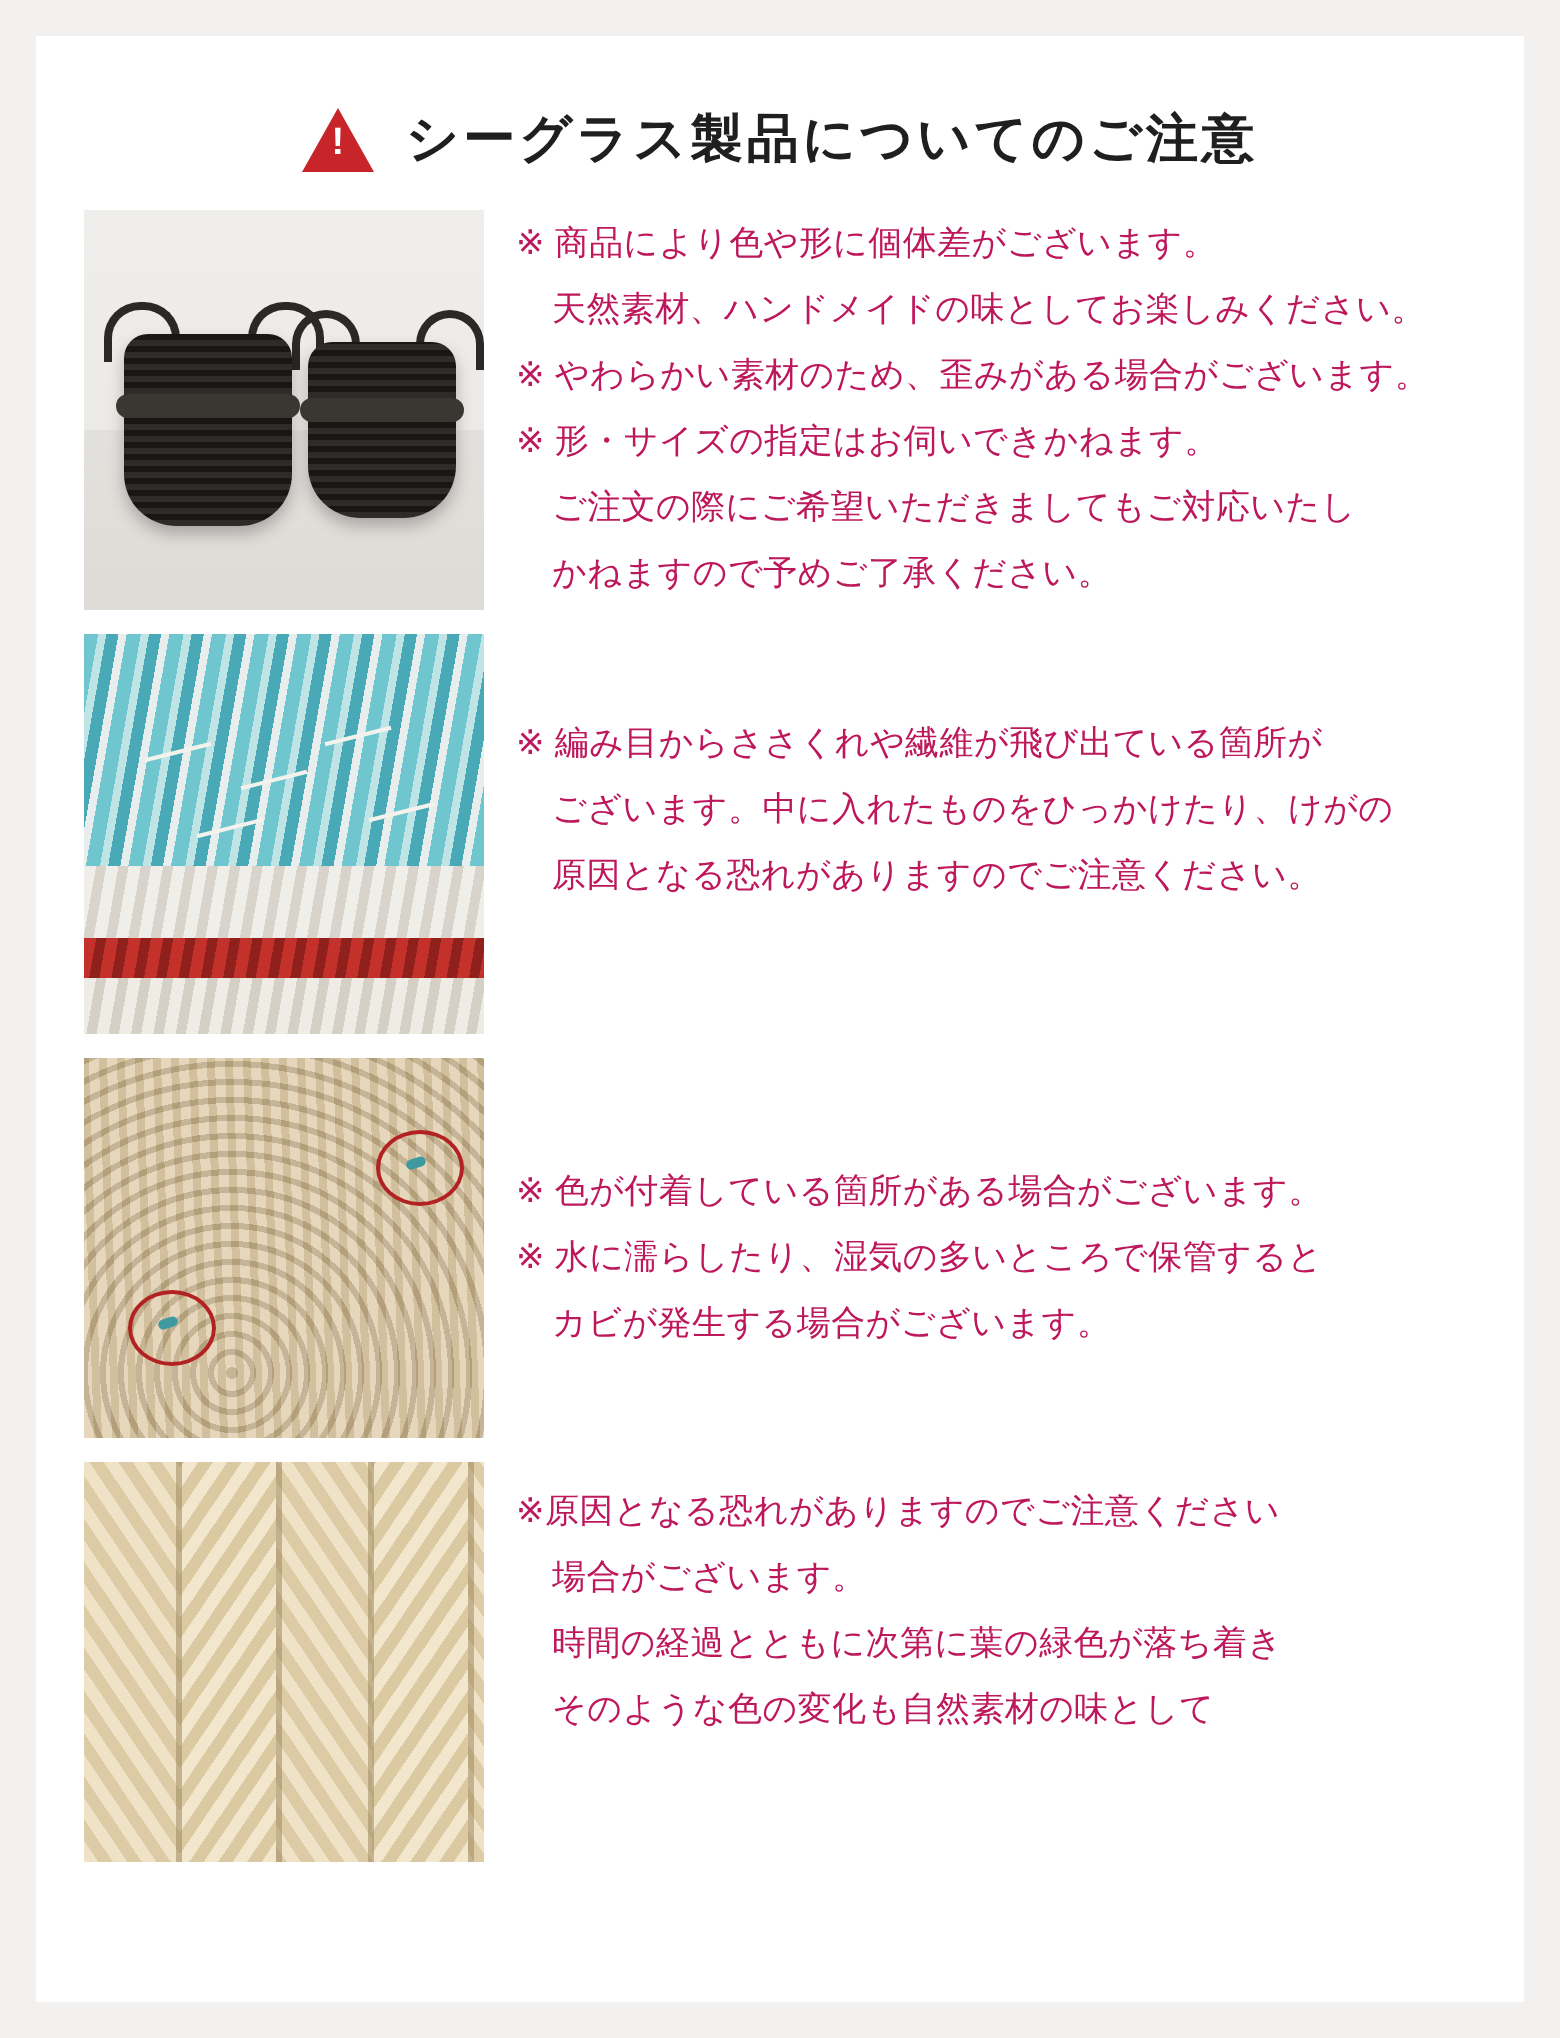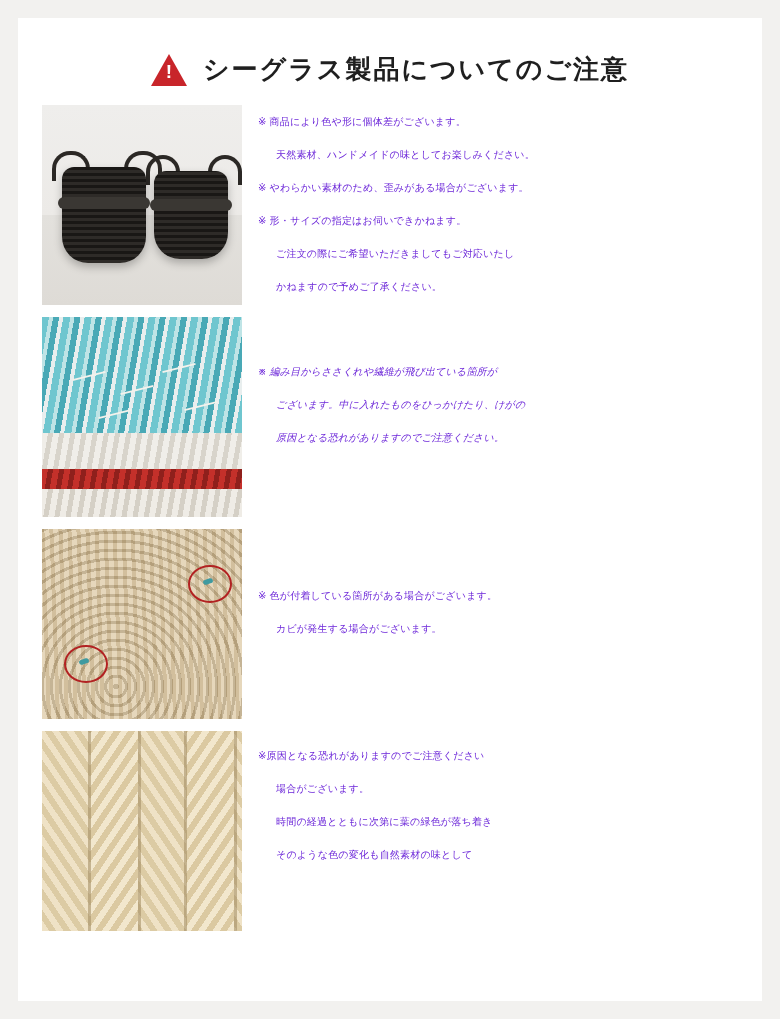--- a/index.html
+++ b/index.html
@@ -76,36 +76,36 @@
     position: relative;
     overflow: hidden;
     background: #ddd;
   }
   .lines {
     flex: 1 1 auto;
     padding-left: 16px;
     box-sizing: border-box;
   }
   .line {
-    font-size: 10px;
+    font-size: 17px;
     line-height: 33px;
-    color: #6d28d9;
+    color: #be185d;
     white-space: nowrap;
     letter-spacing: 0.2px;
   }
   .line.indent {
     padding-left: 18px;
   }
   .sec1 { padding-top: 4px; }
   .sec1 .thumb { height: 200px; }
   .sec1 .lines { padding-top: 0px; }
 
   .sec2 { padding-top: 12px; }
   .sec2 .thumb { height: 200px; }
-  .sec2 .lines { padding-top: 38px; font-style: italic; }
+  .sec2 .lines { padding-top: 38px; }
 
   .sec3 { padding-top: 12px; }
   .sec3 .thumb { height: 190px; }
   .sec3 .lines { padding-top: 50px; }
 
   .sec4 { padding-top: 12px; }
   .sec4 .thumb { height: 200px; }
   .sec4 .lines { padding-top: 8px; }
 
   
@@ -284,20 +284,21 @@
   <div class="section sec3">
     <div class="thumb img-mat">
       <div class="swirl"></div>
       <div class="mark m1"></div>
       <div class="spot s1"></div>
       <div class="mark m2"></div>
       <div class="spot s2"></div>
     </div>
     <div class="lines">
       <div class="line">※ 色が付着している箇所がある場合がございます。</div>
+      <div class="line">※ 水に濡らしたり、湿気の多いところで保管すると</div>
       <div class="line indent">カビが発生する場合がございます。</div>
     </div>
   </div>
 
   <div class="section sec4">
     <div class="thumb img-weave">
       <div class="col c1"></div>
       <div class="col c2"></div>
       <div class="seam e1"></div>
       <div class="seam e2"></div>

